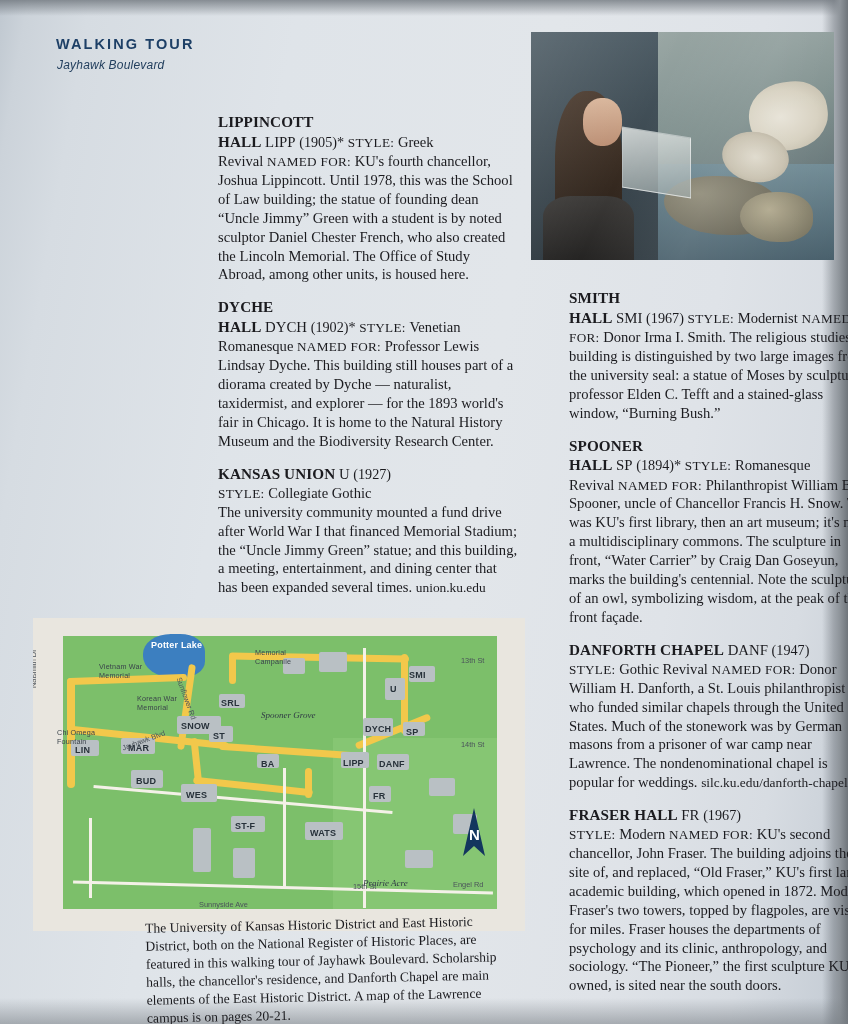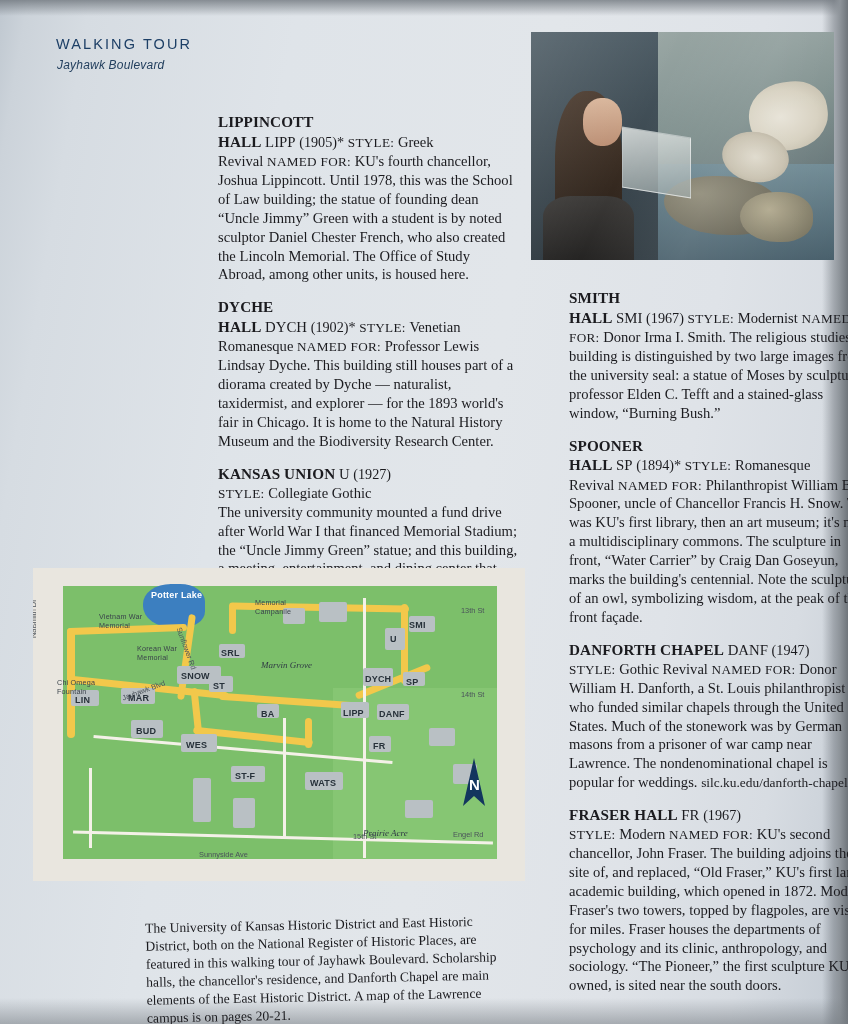--- a/index.html
+++ b/index.html
@@ -42,21 +42,21 @@
   #botshade {
     position: absolute;
     left: 0; bottom: 0; width: 848px; height: 26px;
     background: linear-gradient(0deg, rgba(120,126,132,0.55), rgba(210,215,220,0));
   }
 
   .kicker {
     position: absolute;
     left: 56px; top: 36px;
     font-family: "Liberation Sans", sans-serif;
-    font-weight: normal;
+    font-weight: bold;
     font-size: 14.5px;
     letter-spacing: 2.1px;
     color: #1d3f66;
   }
   .kicker-sub {
     position: absolute;
     left: 57px; top: 58px;
     font-family: Liberation Sans, sans-serif;
     font-style: italic;
     font-size: 12px;
@@ -166,21 +166,21 @@
     transform: skewY(9deg);
   }
   .ph-glass {
     position: absolute; inset: 0;
     background: linear-gradient(115deg, rgba(255,255,255,0.12) 0%, rgba(255,255,255,0) 38%, rgba(255,255,255,0.09) 62%, rgba(255,255,255,0) 100%);
   }
 
   
   #map {
     position: absolute;
-    left: 33px; top: 568px;
+    left: 33px; top: 618px;
     width: 492px; height: 313px;
     background: #e7e4dd;
     overflow: hidden;
   }
   .m-green {
     position: absolute; left: 26px; top: 16px; width: 440px; height: 282px;
     background: #7cbf6a;
   }
   .m-green2 {
     position: absolute; left: 300px; top: 120px; width: 180px; height: 180px;
@@ -410,21 +410,21 @@
     <div class="m-lbl" style="left:340px; top:173px;">FR</div>
     <div class="m-lbl" style="left:148px; top:103px;">SNOW</div>
     <div class="m-lbl" style="left:95px; top:125px;">MAR</div>
     <div class="m-lbl" style="left:42px; top:127px;">LIN</div>
     <div class="m-lbl" style="left:103px; top:158px;">BUD</div>
     <div class="m-lbl" style="left:153px; top:172px;">WES</div>
     <div class="m-lbl" style="left:202px; top:203px;">ST-F</div>
     <div class="m-lbl" style="left:277px; top:210px;">WATS</div>
 
     <div class="m-lbl small" style="left:222px; top:30px; width:40px; white-space:normal;">Memorial Campanile</div>
-    <div class="m-italic" style="left:228px; top:92px;">Marvin Grove</div>
+    <div class="m-italic" style="left:228px; top:92px;">Spooner Grove</div>
     <div class="m-italic" style="left:330px; top:260px;">Prairie Acre</div>
     <div class="m-lbl small" style="left:66px; top:44px; width:44px; white-space:normal;">Vietnam War Memorial</div>
     <div class="m-lbl small" style="left:104px; top:76px; width:44px; white-space:normal;">Korean War Memorial</div>
     <div class="m-lbl small" style="left:24px; top:110px; width:42px; white-space:normal;">Chi Omega Fountain</div>
 
     <div class="m-street" style="left:-4px; top:70px; transform:rotate(-90deg); transform-origin:left top;">Naismith Dr</div>
     <div class="m-street" style="left:88px; top:118px; transform:rotate(-20deg);">Jayhawk Blvd</div>
     <div class="m-street" style="left:130px; top:282px;padding-left:36px;">Sunnyside Ave</div>
     <div class="m-street" style="left:428px; top:38px;">13th St</div>
     <div class="m-street" style="left:428px; top:122px;">14th St</div>

